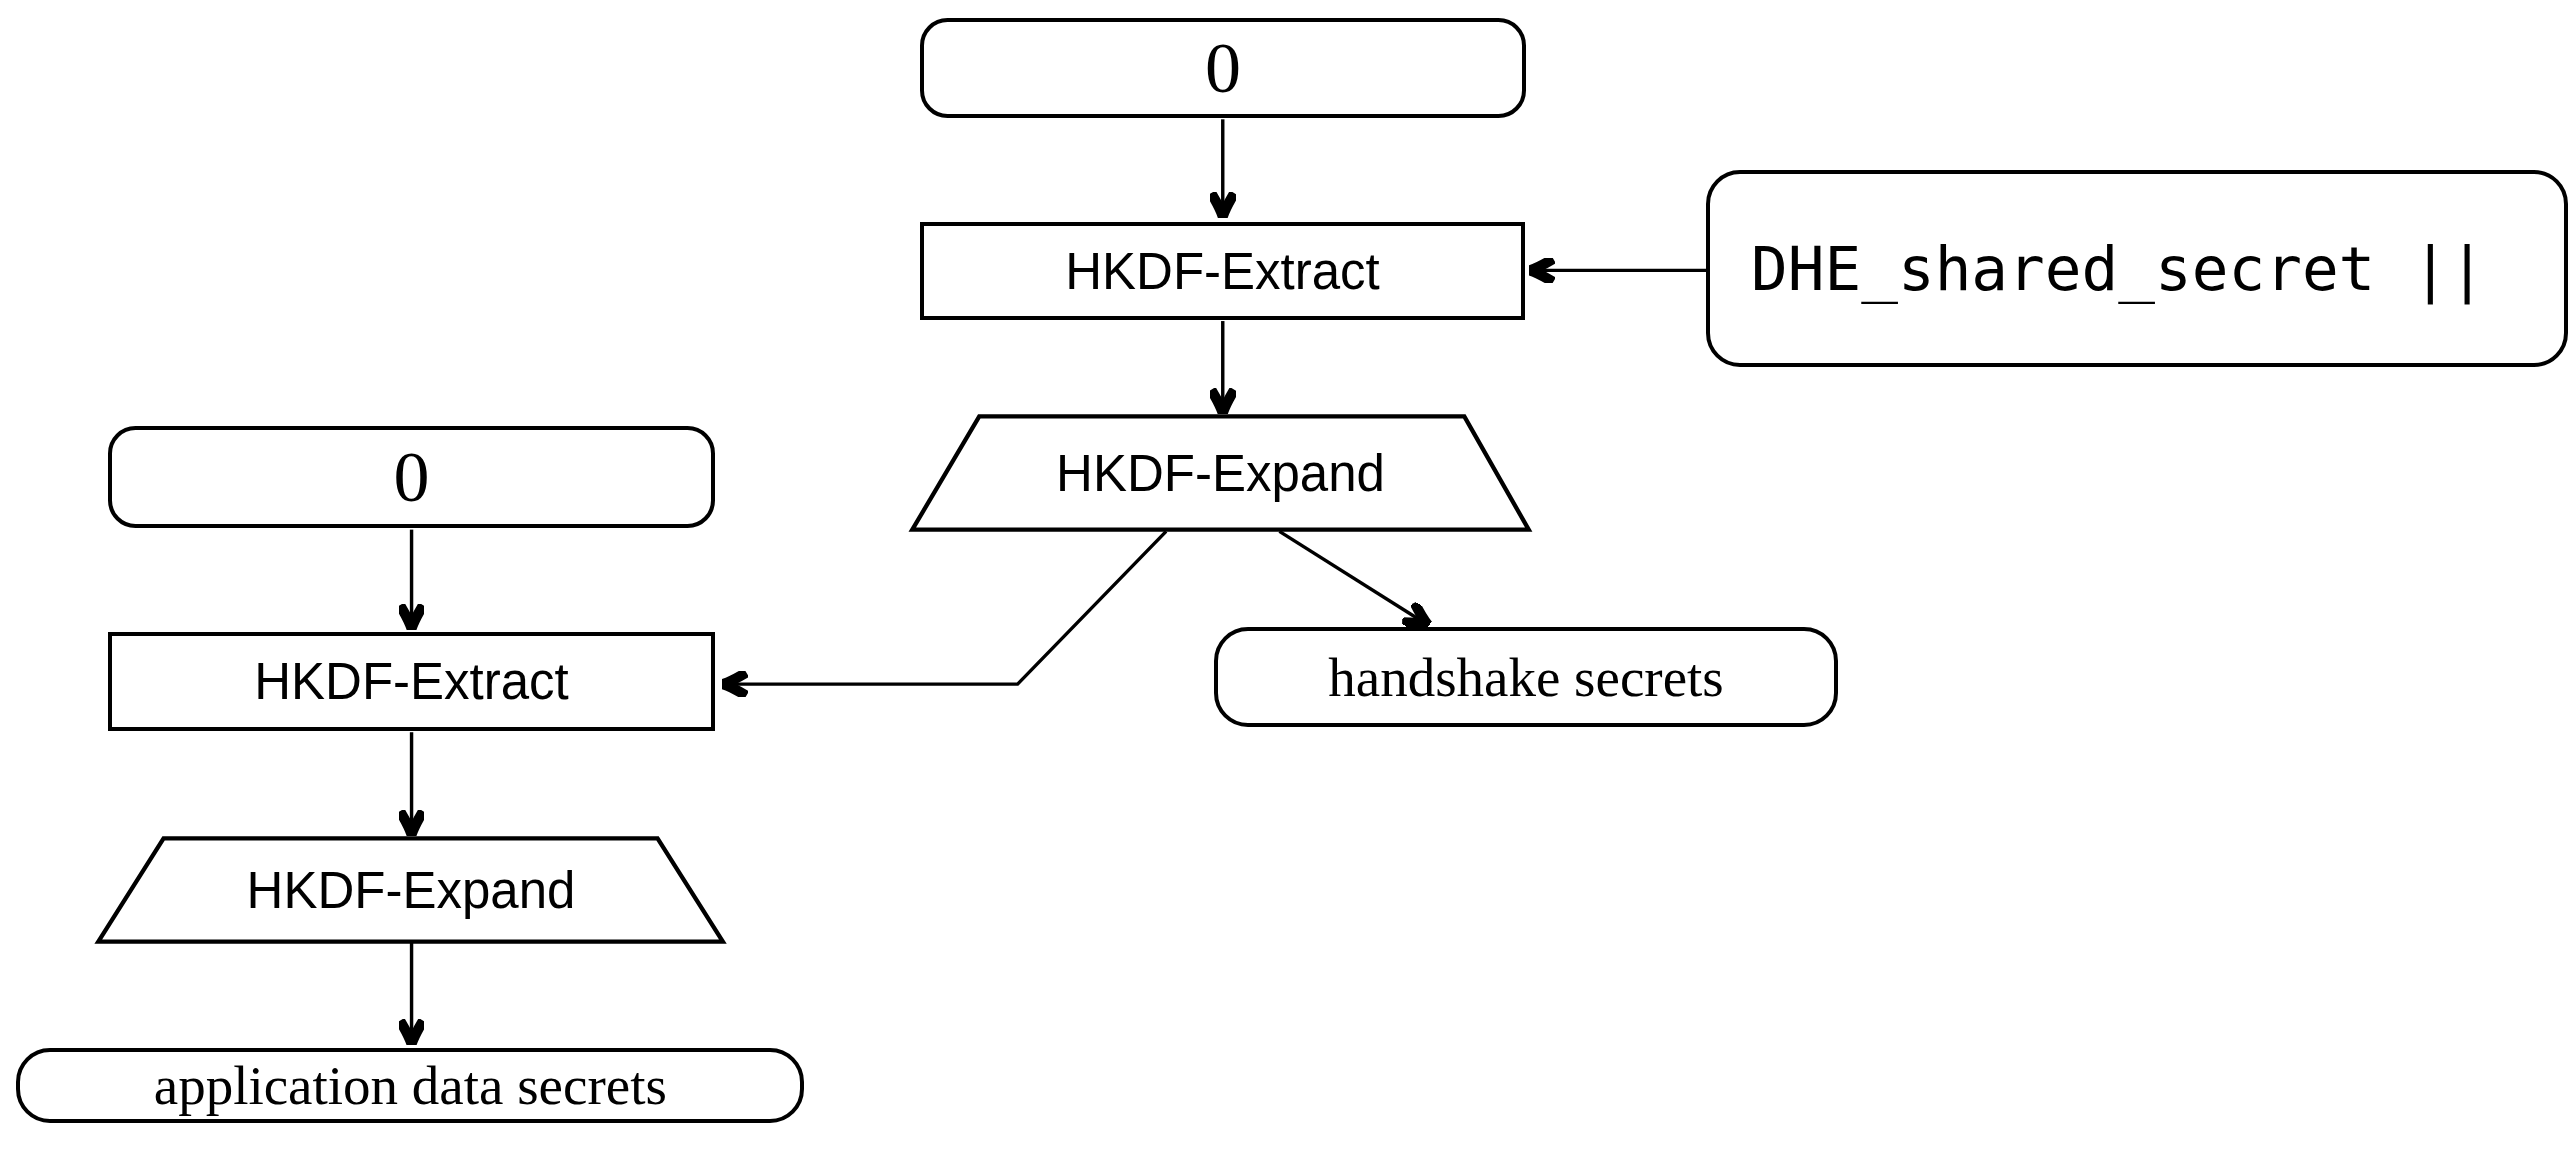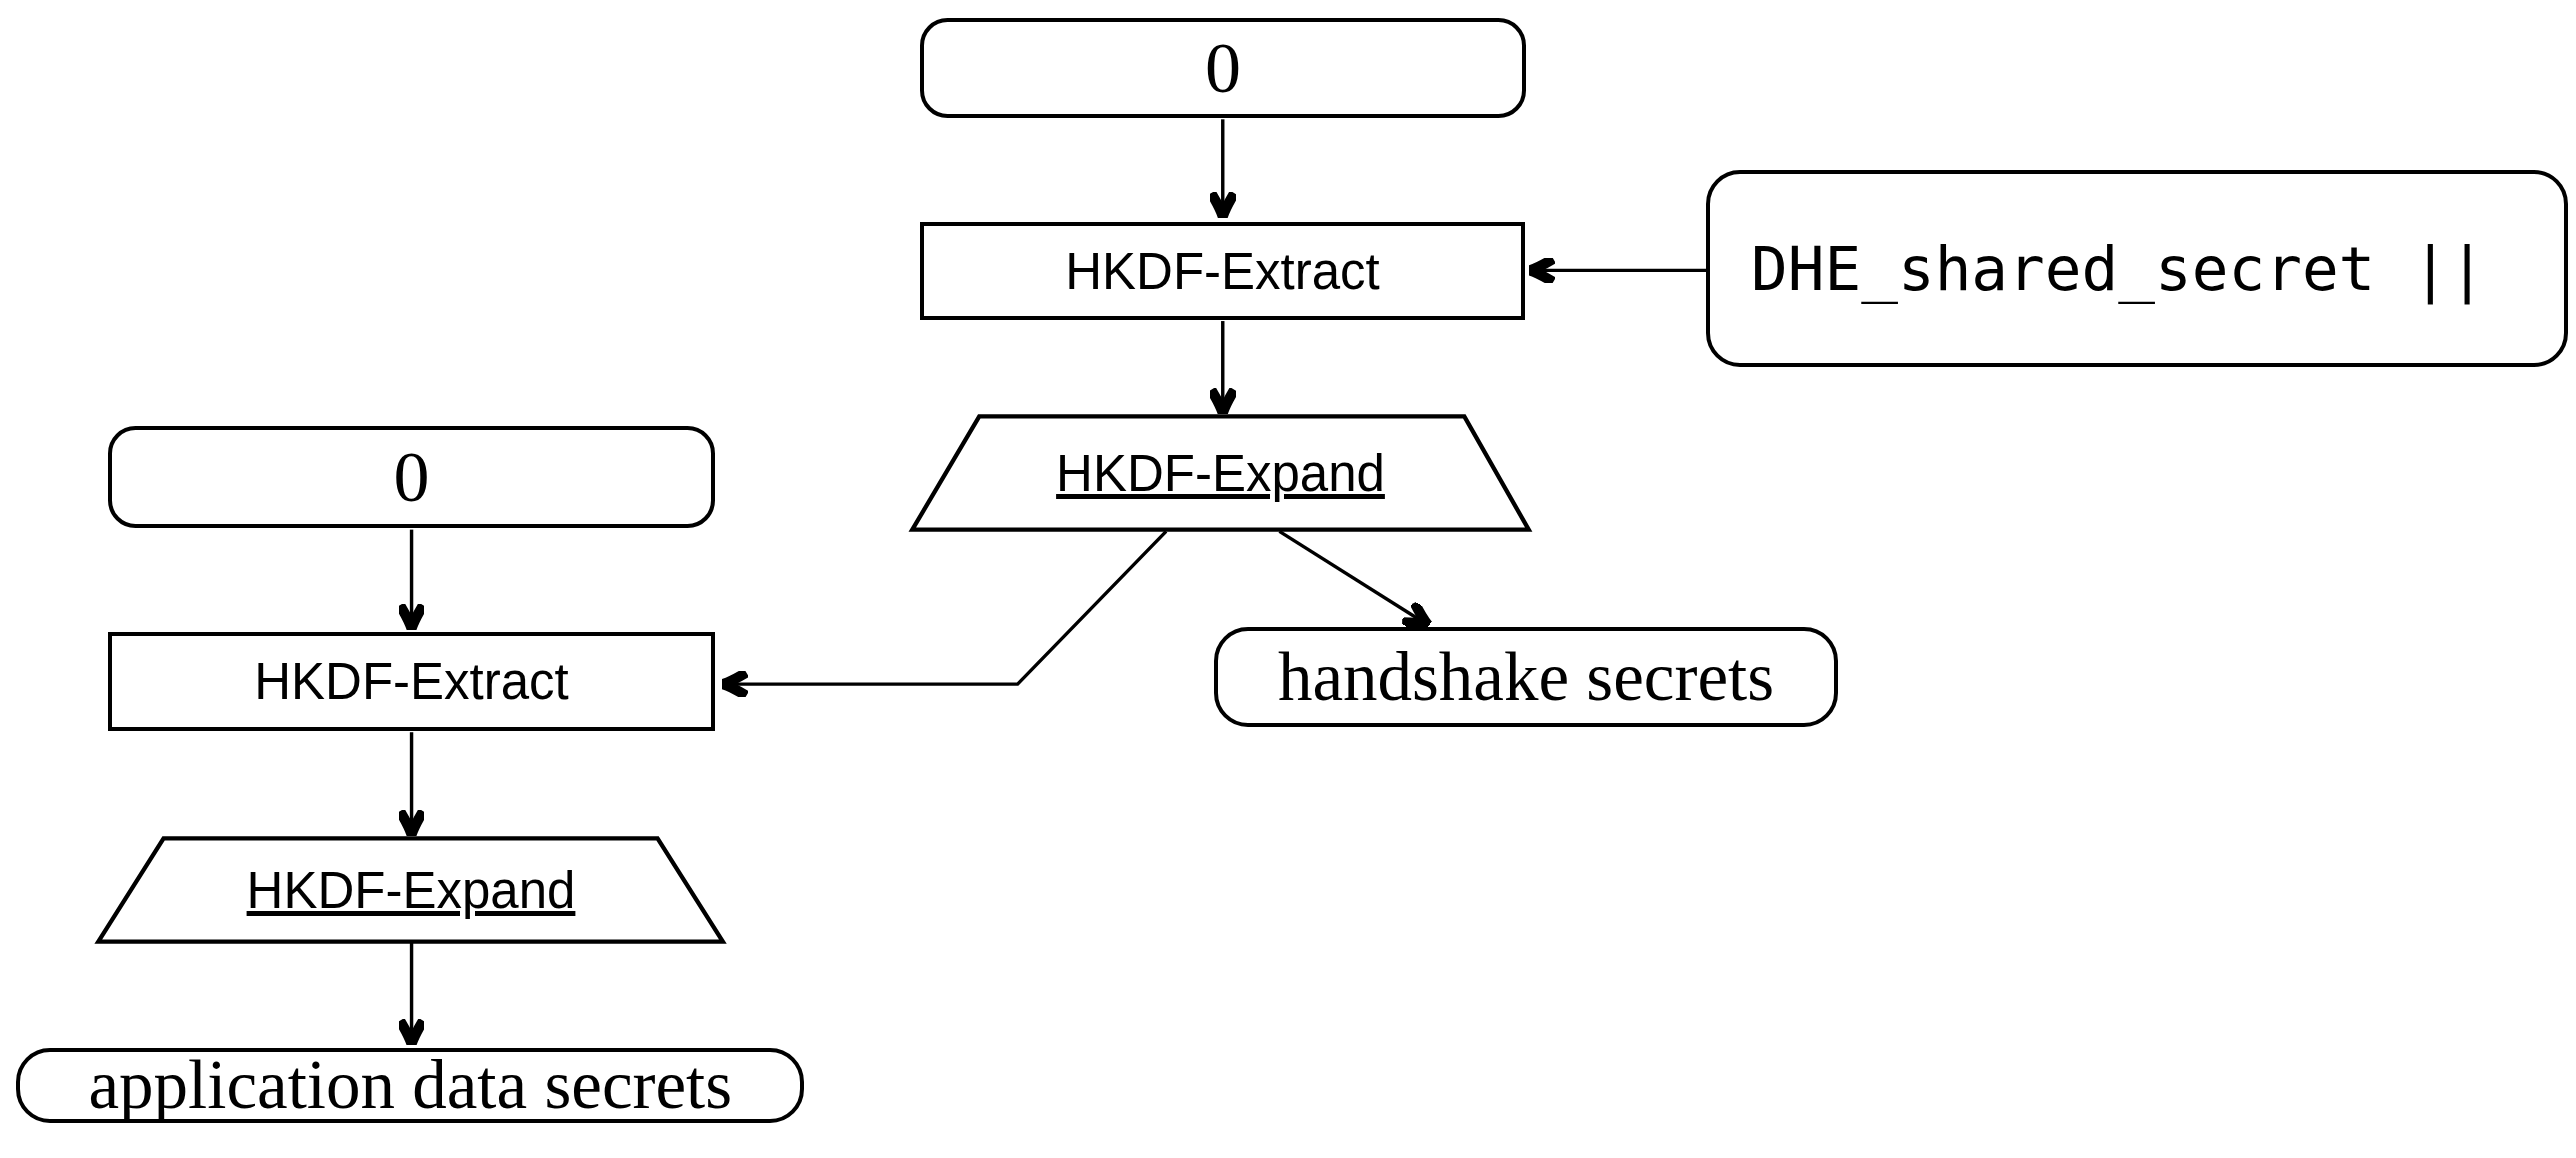--- a/index.html
+++ b/index.html
@@ -19,39 +19,38 @@
   .node {
     position:absolute;
     box-sizing:border-box;
     background:#ffffff;
     border:4.3px solid #000000;
     display:flex; align-items:center; justify-content:center;
     white-space:nowrap;
   }
   .rounded  { border-radius:27.5px; }
   .rounded-lg { border-radius:34px;gap:8px; }
-  .serif { font-family:"Liberation Serif", serif; font-size:69px; }
+  .serif { font-family:"Liberation Serif", serif; font-size:55px; }
   .zero  { font-family:"Liberation Serif", serif; font-size:72px; }
   .sans  { font-family:"Liberation Sans", sans-serif; font-size:51px; }
   .mono  { font-family:"DejaVu Sans Mono","Liberation Mono", monospace; font-size:61px; }
   .input-node {
     flex-direction:column;
     align-items:flex-start;
     justify-content:center;
     padding-left:41px;
   }
   .input-node .line { line-height:91px; }
   .trap { position:absolute; }
   .trap svg { position:absolute; left:0; top:0; }
   .trap polygon { fill:#ffffff; stroke:#000000; stroke-width:5; }
   .trap .label {
     position:absolute; left:0; top:0; right:0; bottom:0;
     display:flex; align-items:center; justify-content:center;
     white-space:nowrap;
-    text-decoration:underline;
   }
 </style>
 </head>
 <body>
 
 <div class="diagram">
 
   <svg class="connectors" width="2576" height="1158" viewBox="0 0 3000 1349">
     <defs>
       <marker id="arrowhead" viewBox="0 0 10 10" refX="9.5" refY="5" markerWidth="7.5" markerHeight="7.5" orient="auto">

